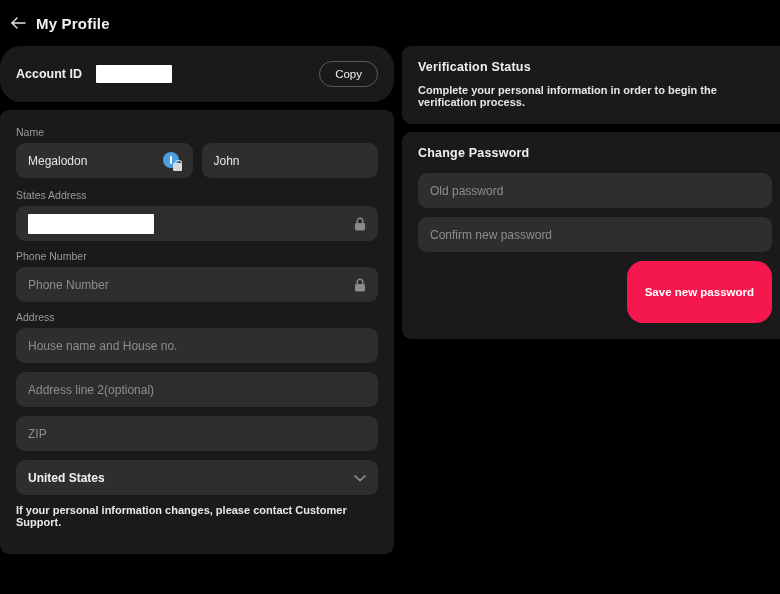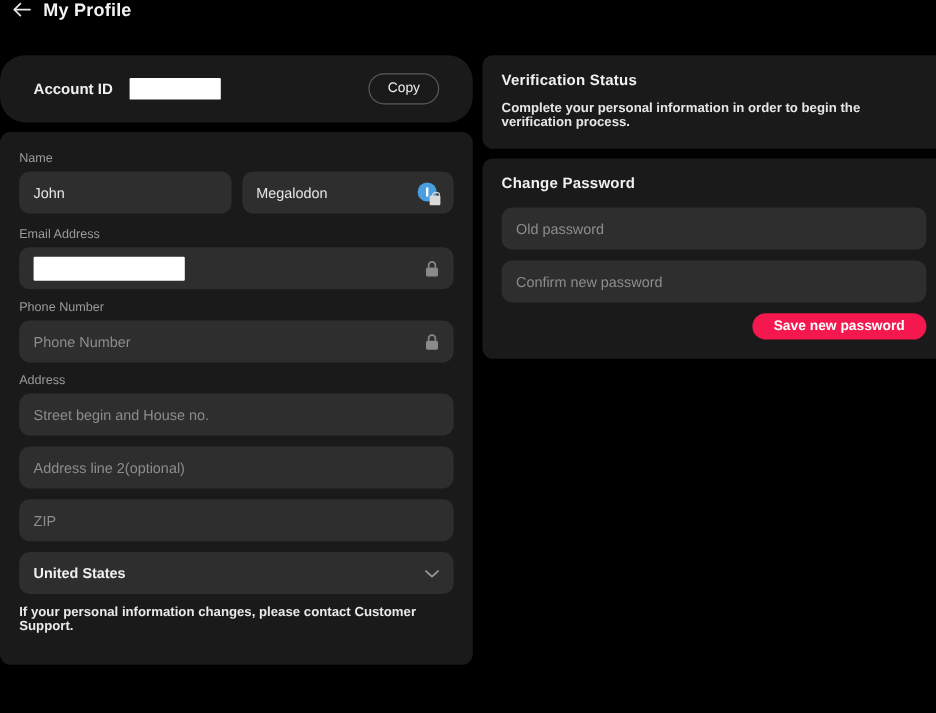--- a/index.html
+++ b/index.html
@@ -16,21 +16,21 @@
     position: relative;
     width: 780px;
     height: 594px;
     background: #000000;
   }
 
   
   .header {
     height: 46px;
     display: flex;
-    align-items: flex-start;
+    align-items: center;
     gap: 10px;
     padding-left: 10px;
   }
   .back-arrow {
     width: 16px;
     height: 16px;
     display: flex;
     align-items: center;
     justify-content: center;
     color: #e8e8e8;
@@ -66,21 +66,21 @@
     font-weight: bold;
     color: #f0f0f0;
     margin-bottom: 13px;
     letter-spacing: .2px;
   }
 
   
   .account-card {
     display: flex;
     align-items: center;
-    padding: 14px 28px;
+    padding: 14px 16px;
     height: 56px;
     margin-bottom: 8px;
     border-radius: 21px;
   }
   .account-label {
     font-size: 12.5px;
     font-weight: bold;
     color: #f0f0f0;
     margin-right: 14px;
     white-space: nowrap;
@@ -214,21 +214,21 @@
     justify-content: flex-end;
   }
   .btn-primary {
     background: #f5184f;
     color: #ffffff;
     border: none;
     font-family: inherit;
     font-size: 11.5px;
     font-weight: bold;
     border-radius: 16px;
-    padding: 5px 18px;
+    padding: 25px 18px;
     cursor: pointer;
   }
 
   
   .verify-desc {
     font-size: 11px;
     font-weight: bold;
     color: #e6e6e6;
     margin-top: 10px;
   }
@@ -262,34 +262,34 @@
         <span class="account-label">Account ID</span>
         <span class="redacted redacted-account"></span>
         <button class="btn-copy">Copy</button>
       </div>
 
       <div class="card">
 
         <div class="field-label">Name</div>
         <div class="row2">
           <div class="input">
-            <span class="txt">John</span>
-          </div>
-          <div class="input">
             <span class="txt">Megalodon</span>
             <span class="trail">
               <span class="name-badge">
                 <span class="circle"></span>
                 <span class="mini-lock"></span>
               </span>
             </span>
           </div>
-        </div>
-
-        <div class="field-label">Email Address</div>
+          <div class="input">
+            <span class="txt">John</span>
+          </div>
+        </div>
+
+        <div class="field-label">States Address</div>
         <div class="input input-redacted">
           <span class="redacted-inline"></span>
           <span class="trail">
             <svg class="lock-icon" width="12" height="14" viewBox="0 0 12 14" fill="currentColor">
               <rect x="1" y="6" width="10" height="7.5" rx="1.4"></rect>
               <path d="M3.2 6 V4.1 a2.8 2.8 0 0 1 5.6 0 V6" fill="none" stroke="currentColor" stroke-width="1.4"></path>
             </svg>
           </span>
         </div>
 
@@ -299,21 +299,21 @@
           <span class="trail">
             <svg class="lock-icon" width="12" height="14" viewBox="0 0 12 14" fill="currentColor">
               <rect x="1" y="6" width="10" height="7.5" rx="1.4"></rect>
               <path d="M3.2 6 V4.1 a2.8 2.8 0 0 1 5.6 0 V6" fill="none" stroke="currentColor" stroke-width="1.4"></path>
             </svg>
           </span>
         </div>
 
         <div class="field-label">Address</div>
         <div class="input">
-          <span class="ph">Street begin and House no.</span>
+          <span class="ph">House name and House no.</span>
         </div>
 
         <div class="input">
           <span class="ph">Address line 2(optional)</span>
         </div>
 
 
         <div class="row2">
           <div class="input">
             <span class="ph">ZIP</span>

